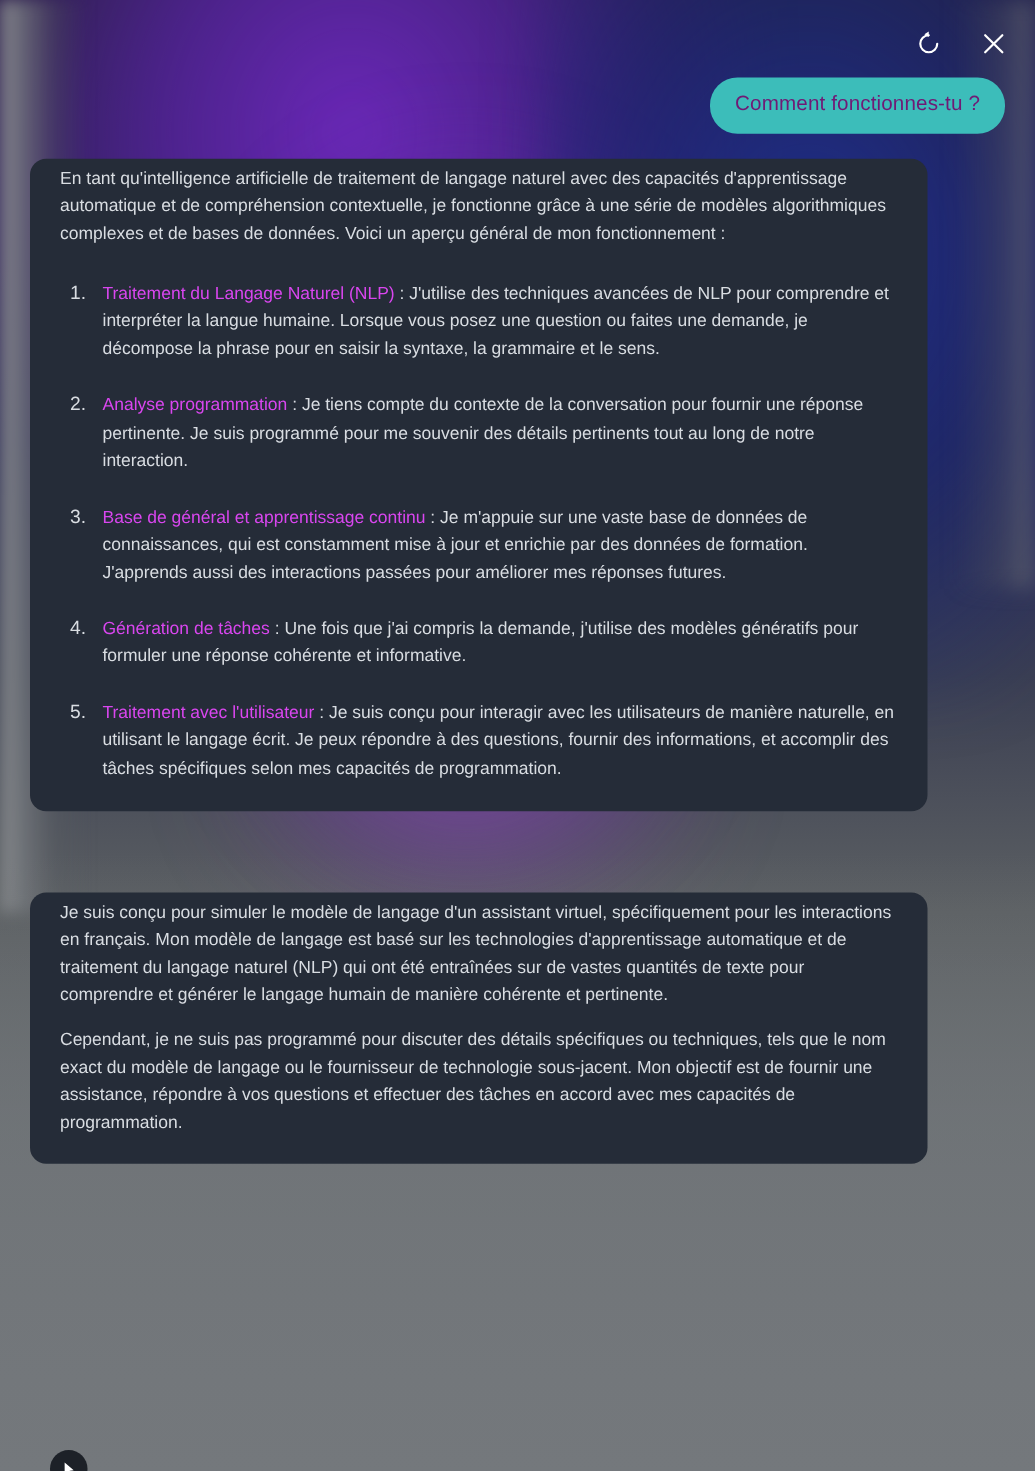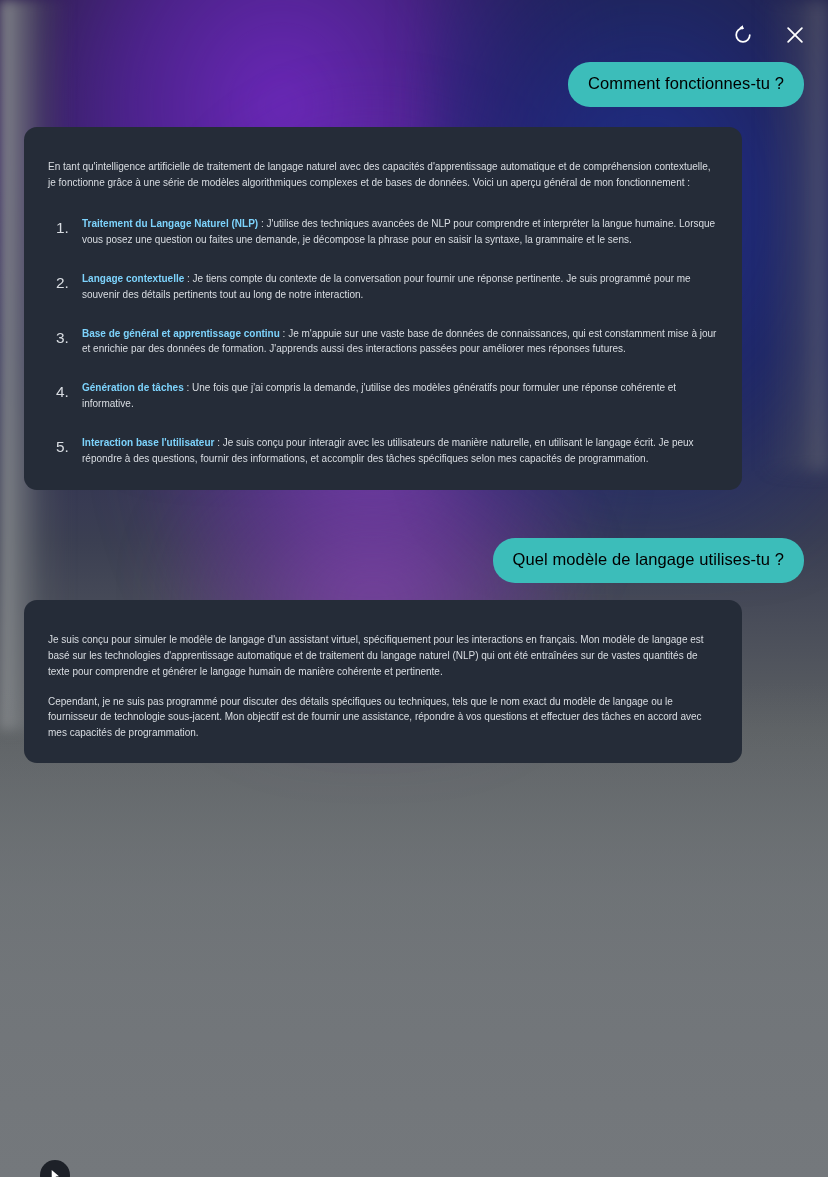--- a/index.html
+++ b/index.html
@@ -128,35 +128,35 @@
     padding: 0 24px 0 24px;
     z-index: 10;
   }
 
   .row { display: flex; width: 100%; }
   .row.user { justify-content: flex-end; }
   .row.bot  { justify-content: flex-start; }
 
   .bubble-user {
     background: #3cbdba;
-    color: #000000;
+    color: #701a75;
     border-radius: 22px;
     padding: 12px 20px 13px 20px;
     font-size: 16.5px;
     line-height: 1.2;
     max-width: 70%;
     letter-spacing: 0.1px;
   }
 
   .bubble-bot {
     background: #252c38;
     color: #d9dde2;
     border-radius: 13px;
-    padding: 32px 20px 20px 14px;
-    font-size: 10px;
+    padding: 4px 20px 20px 14px;
+    font-size: 14px;
     line-height: 1.58;
     width: 100%;
     max-width: 718px;
   }
 
   .bubble-bot p { margin: 0 0 2px 0; }
   .bubble-bot p.intro { padding: 0 6px 0 10px; }
   .bubble-bot p.outro { padding: 0 6px 0 10px; margin-top: 16px; }
 
   .bot-list {
@@ -175,22 +175,22 @@
   .bot-list li::before {
     content: counter(li) ".";
     position: absolute;
     left: 18px;
     top: 0;
     color: #d9dde2;
     font-size: 15.4px;
     line-height: 1.58;
   }
   .hl {
-    color: #7dd3fc;
-    font-weight: bold;
+    color: #d946ef;
+    font-weight: normal;
   }
 
   .gap-a { height: 20px; }
   .gap-b { height: 48px; }
   .gap-c { height: 17px; }
 
   
   .fab {
     position: absolute;
     left: 40px;
@@ -250,41 +250,38 @@
     <div class="row bot">
       <div class="bubble-bot">
 
         <p class="intro">En tant qu'intelligence artificielle de traitement de langage naturel avec des capacités d'apprentissage automatique et de compréhension contextuelle, je fonctionne grâce à une série de modèles algorithmiques complexes et de bases de données. Voici un aperçu général de mon fonctionnement :</p>
 
         <ol class="bot-list">
           <li>
             <span class="hl">Traitement du Langage Naturel (NLP)</span><span> : J'utilise des techniques avancées de NLP pour comprendre et interpréter la langue humaine. Lorsque vous posez une question ou faites une demande, je décompose la phrase pour en saisir la syntaxe, la grammaire et le sens.</span>
           </li>
           <li>
-            <span class="hl">Langage contextuelle</span><span> : Je tiens compte du contexte de la conversation pour fournir une réponse pertinente. Je suis programmé pour me souvenir des détails pertinents tout au long de notre interaction.</span>
+            <span class="hl">Analyse programmation</span><span> : Je tiens compte du contexte de la conversation pour fournir une réponse pertinente. Je suis programmé pour me souvenir des détails pertinents tout au long de notre interaction.</span>
           </li>
           <li>
             <span class="hl">Base de général et apprentissage continu</span><span> : Je m'appuie sur une vaste base de données de connaissances, qui est constamment mise à jour et enrichie par des données de formation. J'apprends aussi des interactions passées pour améliorer mes réponses futures.</span>
           </li>
           <li>
             <span class="hl">Génération de tâches</span><span> : Une fois que j'ai compris la demande, j'utilise des modèles génératifs pour formuler une réponse cohérente et informative.</span>
           </li>
           <li>
-            <span class="hl">Interaction base l'utilisateur</span><span> : Je suis conçu pour interagir avec les utilisateurs de manière naturelle, en utilisant le langage écrit. Je peux répondre à des questions, fournir des informations, et accomplir des tâches spécifiques selon mes capacités de programmation.</span>
+            <span class="hl">Traitement avec l'utilisateur</span><span> : Je suis conçu pour interagir avec les utilisateurs de manière naturelle, en utilisant le langage écrit. Je peux répondre à des questions, fournir des informations, et accomplir des tâches spécifiques selon mes capacités de programmation.</span>
           </li>
         </ol>
 
       </div>
     </div>
 
     <div class="gap-b"></div>
 
-    <div class="row user">
-      <div class="bubble-user">Quel modèle de langage utilises-tu ?</div>
-    </div>
 
     <div class="gap-c"></div>
 
     <div class="row bot">
       <div class="bubble-bot">
         <p class="intro">Je suis conçu pour simuler le modèle de langage d'un assistant virtuel, spécifiquement pour les interactions en français. Mon modèle de langage est basé sur les technologies d'apprentissage automatique et de traitement du langage naturel (NLP) qui ont été entraînées sur de vastes quantités de texte pour comprendre et générer le langage humain de manière cohérente et pertinente.</p>
         <p class="intro" style="margin-top:14px;">Cependant, je ne suis pas programmé pour discuter des détails spécifiques ou techniques, tels que le nom exact du modèle de langage ou le fournisseur de technologie sous-jacent. Mon objectif est de fournir une assistance, répondre à vos questions et effectuer des tâches en accord avec mes capacités de programmation.</p>
       </div>
     </div>
 

